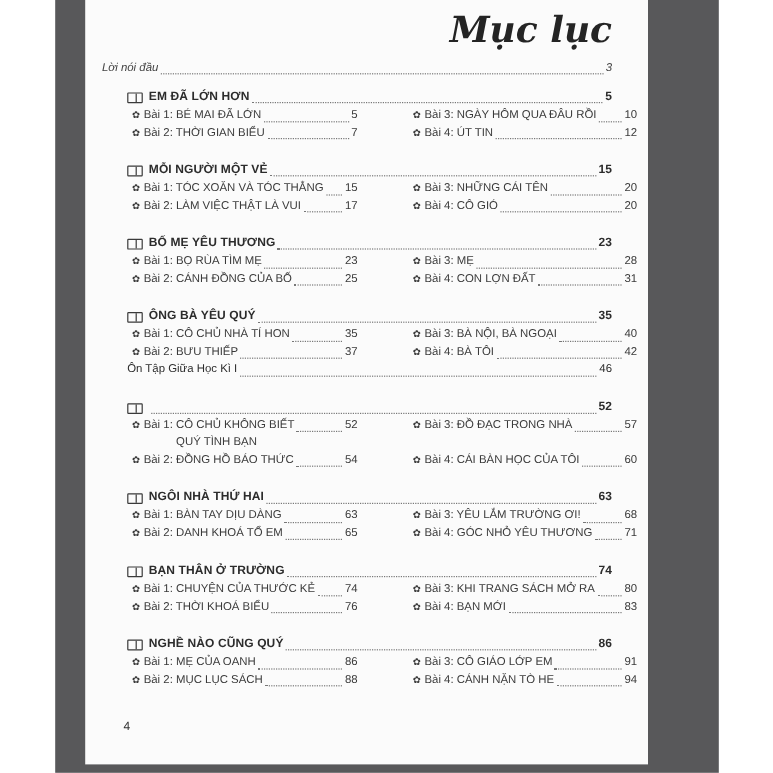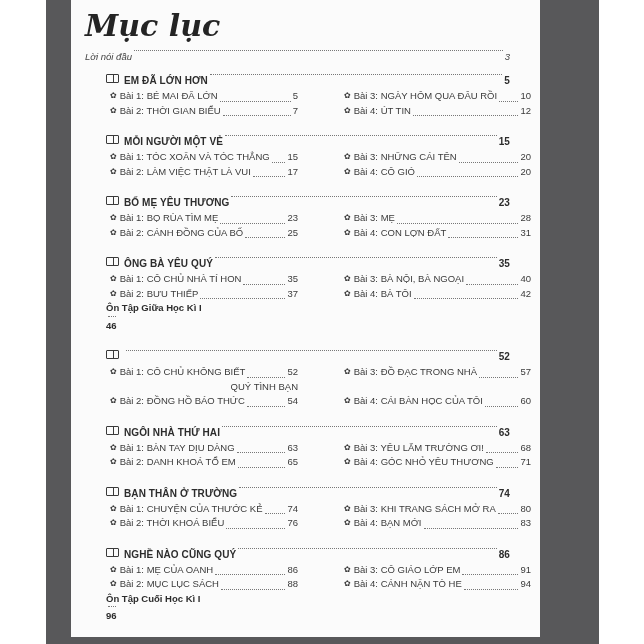--- a/index.html
+++ b/index.html
@@ -5,37 +5,37 @@
   html,body { margin:0; padding:0; }
   body {
     width:644px; height:644px; background:#ffffff; overflow:hidden;
     font-family:"Liberation Sans", sans-serif; color:#3a3a3a; position:relative;
   }
   .photo { position:absolute; left:46px; top:0; width:553px; height:644px; background:#58585a; }
   .sheet { position:absolute; left:25px; top:0; width:469px; height:637px; background:#fbfbfb; box-sizing:border-box; }
   .content { padding:6px 30px 0 14px; }
   .title {
     font-family:"DejaVu Serif", serif; font-style:italic; font-weight:bold;
-    font-size:30px; line-height:36px; text-align:left; color:#242424; margin:2px 0 6px 0;
+    font-size:30px; line-height:36px; text-align:right; color:#242424; margin:2px 0 6px 0;
   }
-  .row { display:flex; align-items:flex-start; line-height:14px; font-size:9.5px; }
+  .row { display:flex; align-items:flex-end; line-height:14px; font-size:9.5px; }
   .leader { flex:1; border-bottom:1px dotted #777; margin:0 2px 2px 2px; min-width:8px; }
   .front { font-style:italic; margin-bottom:10px; color:#444; }
   .section { margin-bottom:17px;margin-left:21px; }
   .header-row { font-weight:bold; font-size:10px; color:#2c2c2c; letter-spacing:0.1px; }
   .book-icon { display:inline-block; width:11px; height:7px; border:1px solid #3a3a3a; border-radius:1px;
     position:relative; flex:none; margin:0 5px 2px 0; background:#fbfbfb; }
   .book-icon::before { content:""; position:absolute; left:50%; top:0; bottom:0; width:1px; background:#3a3a3a; }
   .lesson-grid { display:grid; grid-template-columns:188px 187px; column-gap:46px; margin-left:4px; margin-top:1px; }
   .lesson { display:flex; align-items:flex-start; }
   .flower { flex:none; font-family:"DejaVu Sans", sans-serif; font-size:8px; line-height:14.5px; margin-right:3px; color:#3a3a3a; }
   .lesson-body { flex:1; min-width:0; }
   .lline { display:flex; align-items:flex-end; line-height:14.5px; font-size:9.5px; }
-  .l2 { padding-left:27px; line-height:14.5px; font-size:9.5px;text-align:right; }
-  .review-row { font-weight:bold; line-height:14.5px; color:#2c2c2c;flex-direction:column; }
+  .l2 { padding-left:27px; line-height:14.5px; font-size:9.5px; }
+  .review-row { font-weight:normal; line-height:14.5px; color:#2c2c2c; }
   .footer-num { margin:26px 0 0 18px; font-size:10px; color:#333; }
 </style>
 </head>
 <body>
 
 <div class="photo">
   <div class="sheet">
     <div class="content">
       <div class="title">Mục lục</div>
       <div class="row front">
@@ -441,23 +441,18 @@
                 <span class="flower">✿</span>
                 <div class="lesson-body">
                   <div class="lline">
                     <span>Bài 4: CÁNH NẶN TÒ HE</span>
                     <span class="leader"></span>
                     <span>94</span>
                   </div>
                 </div>
               </div>
             </div>
-            <div class="row review-row">
-              <span>Ôn Tập Cuối Học Kì I</span>
-              <span class="leader"></span>
-              <span>96</span>
-            </div>
           </div>
         </div>
       <div class="footer-num">4</div>
     </div>
   </div>
 </div>
 
 </body></html>

